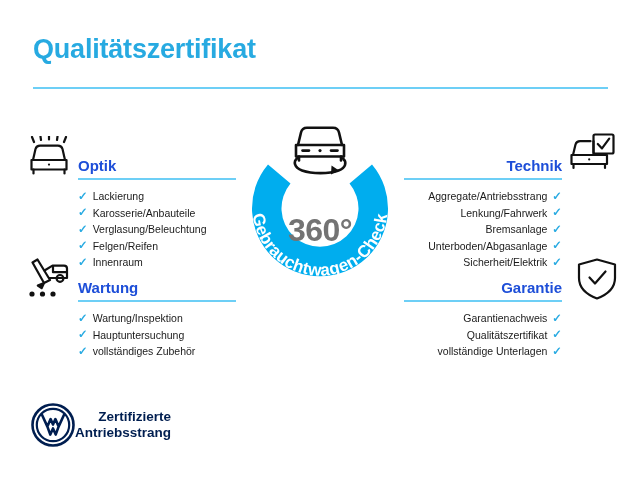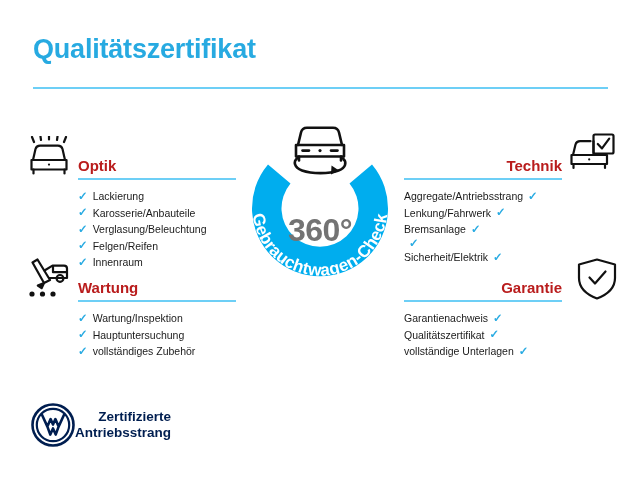--- a/index.html
+++ b/index.html
@@ -41,21 +41,21 @@
 
   .block-head {
     position: relative;
     height: 26px;
   }
   .block-title {
     position: absolute;
     bottom: 0;
     font-size: 15px;
     font-weight: bold;
-    color: #b91c1c;
+    color: #1d4ed8;
     white-space: nowrap;
     line-height: 16px;
   }
   .left .block-title  { left: 0; }
   .right .block-title { right: 0; }
 
   .block-rule {
     position: absolute;
     height: 2px;
     background: #6DCFF6;
@@ -75,21 +75,21 @@
   }
   .item {
     font-size: 10.5px;
     color: #1a1a1a;
     line-height: 16.5px;
     white-space: nowrap;
     display: flex;
     align-items: center;
   }
   .left .item  { justify-content: flex-start; }
-  .right .item { justify-content: flex-start; }
+  .right .item { justify-content: flex-end; }
 
   .check {
     color: #29ABE2;
     font-size: 11.5px;
     font-weight: bold;
     line-height: 1;
   }
   .left .check  { margin-right: 5px; }
   .right .check { margin-left: 5px; }
 
@@ -222,20 +222,21 @@
     </li>
     <li class="item">
       <span>Lenkung/Fahrwerk</span>
       <span class="check">✓</span>
     </li>
     <li class="item">
       <span>Bremsanlage</span>
       <span class="check">✓</span>
     </li>
     <li class="item">
+      <span>Unterboden/Abgasanlage</span>
       <span class="check">✓</span>
     </li>
     <li class="item">
       <span>Sicherheit/Elektrik</span>
       <span class="check">✓</span>
     </li>
   </ul>
 </div>
 
 <div class="sec-icon" style="left:23px; top:258px;">

